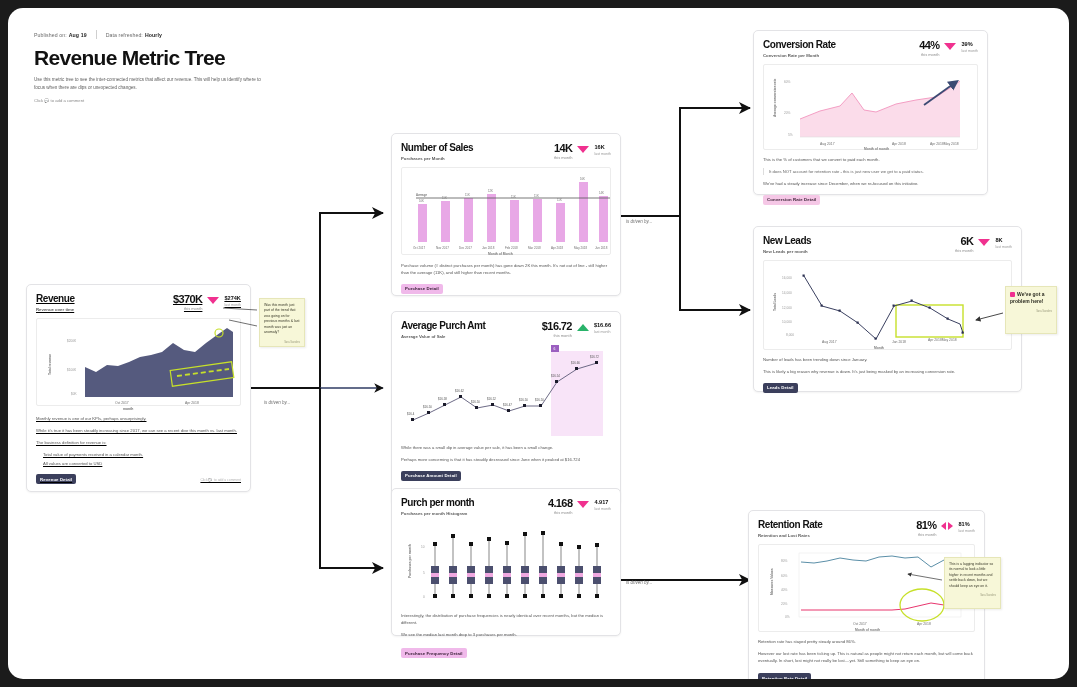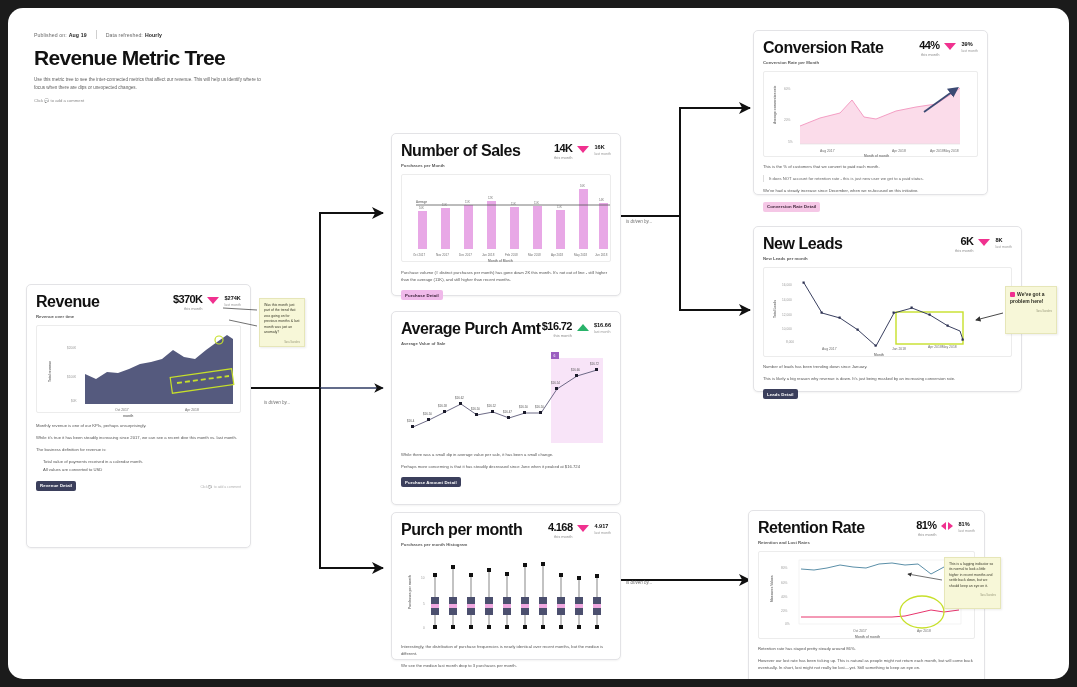--- a/index.html
+++ b/index.html
@@ -29,21 +29,21 @@
   #page-desc { font-size: 4.6px; color: #5d5d5d; margin-top: 7px; line-height: 1.75; width: 228px; }
   #page-comment { font-size: 4.2px; color: #8a8a8a; margin-top: 6px; }
 
   
   .card {
     background: #fff; border: 1px solid #e3e3e6; border-radius: 5px;
     box-shadow: 0 1px 2px rgba(0,0,0,.05);
     padding: 8px 9px 7px 9px;
   }
   .card-head { display: flex; align-items: flex-start; justify-content: space-between; }
-  .card-title { font-size: 16px; font-weight: bold; color: #111; letter-spacing: -0.45px; line-height: 1.1; }
+  .card-title { font-size: 10px; font-weight: bold; color: #111; letter-spacing: -0.45px; line-height: 1.1; }
   .card-sub { font-size: 4.3px; color: #5c5c5c; font-weight: bold; margin-top: 3px; }
   .kpi { display: flex; align-items: flex-start; gap: 5px; padding-top: 1px; }
   .kpi-main { text-align: right; }
   .kpi-val { font-size: 11px; font-weight: bold; color: #111; letter-spacing: -0.6px; line-height: 1; }
   .kpi-cap { font-size: 4px; color: #8d8d8d; margin-top: 1px; }
   .kpi-prev { text-align: left; padding-top: 2px; }
   .kpi-prev .v { font-size: 5.6px; font-weight: bold; color: #111; line-height: 1; }
   .kpi-prev .c { font-size: 3.6px; color: #9a9a9a; margin-top: 1px; }
   .tri { width: 0; height: 0; margin-top: 3px; }
   .tri.down { border-left: 6px solid transparent; border-right: 6px solid transparent; border-top: 7px solid #f0318f; }
@@ -121,21 +121,21 @@
     <path d="M607,208 L672,208 L672,100 L742,100" fill="none" stroke="#111" stroke-width="2" marker-end="url(#arw)"></path>
     <path d="M672,208 L672,302 L742,302" fill="none" stroke="#111" stroke-width="2" marker-end="url(#arw)"></path>
 
     <path d="M607,572 L742,572" fill="none" stroke="#111" stroke-width="2" marker-end="url(#arw)"></path>
   </svg>
 
   <div class="abs conn-label" style="left:256px; top:392px;">is driven by...</div>
   <div class="abs conn-label" style="left:618px; top:211px;">is driven by...</div>
   <div class="abs conn-label" style="left:618px; top:572px;">is driven by...</div>
 
-  <div class="abs card" style="left:18px; top:276px; width:225px; height:264px;">
+  <div class="abs card" style="left:18px; top:276px; width:225px; height:208px;text-decoration:underline;">
     <div class="card-head">
       <div>
         <div class="card-title">Revenue</div>
         <div class="card-sub">Revenue over time</div>
       </div>
       <div class="kpi">
         <div class="kpi-main">
           <div class="kpi-val">$370K</div>
           <div class="kpi-cap">this month</div>
         </div>
@@ -295,21 +295,21 @@
           <text x="170" y="19">$16.66</text>
             <text x="189" y="13">$16.72</text>
         </g>
       </svg>
     </div>
     <div class="note-p" style="margin-top:2px;">While there was a small dip in average value per sale, it has been a small change.</div>
     <div class="note-p">Perhaps more concerning is that it has steadily decreased since June when it peaked at $16.724</div>
     <div class="pill dark">Purchase Amount Detail</div>
   </div>
 
-  <div class="abs card" style="left:383px; top:504px; width:230px; height:148px;">
+  <div class="abs card" style="left:383px; top:480px; width:230px; height:148px;">
     <div class="card-head">
       <div>
         <div class="card-title">Purch per month</div>
         <div class="card-sub">Purchases per month Histogram</div>
       </div>
       <div class="kpi">
         <div class="kpi-main">
           <div class="kpi-val">4.168</div>
           <div class="kpi-cap">this month</div>
         </div>

